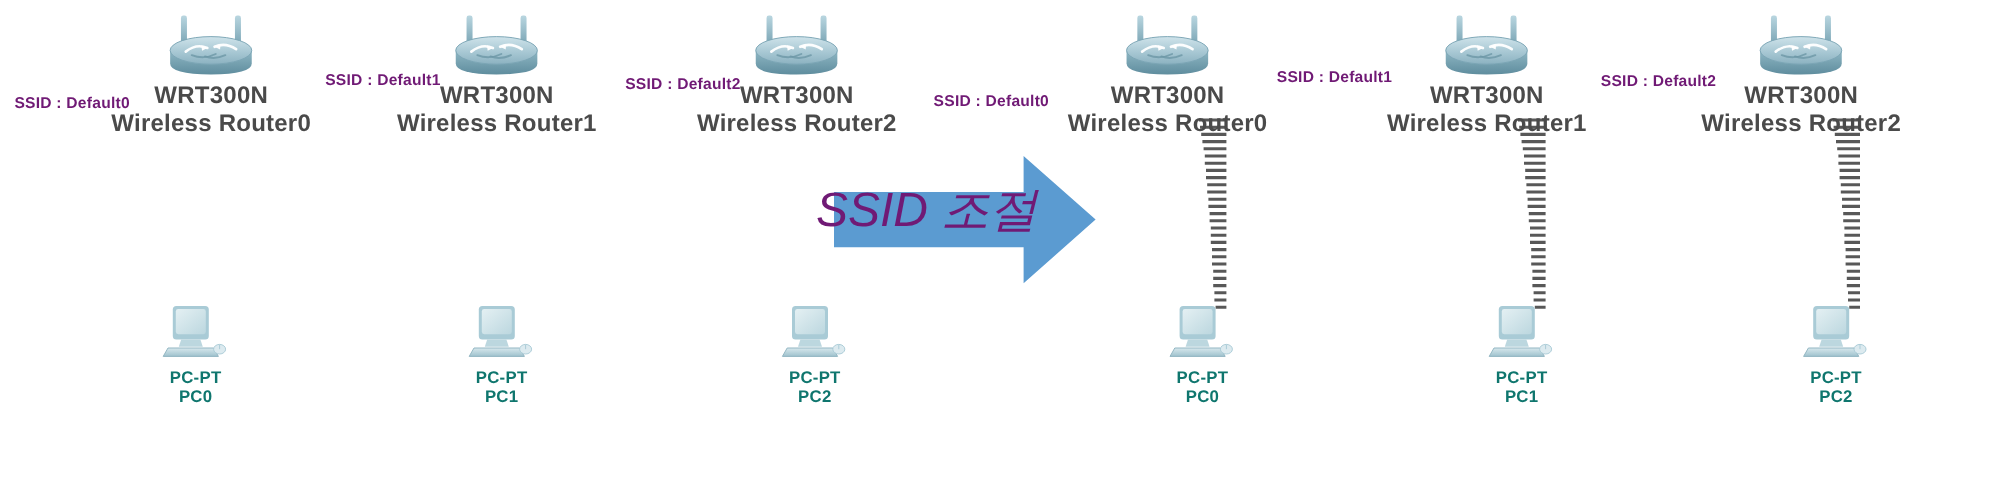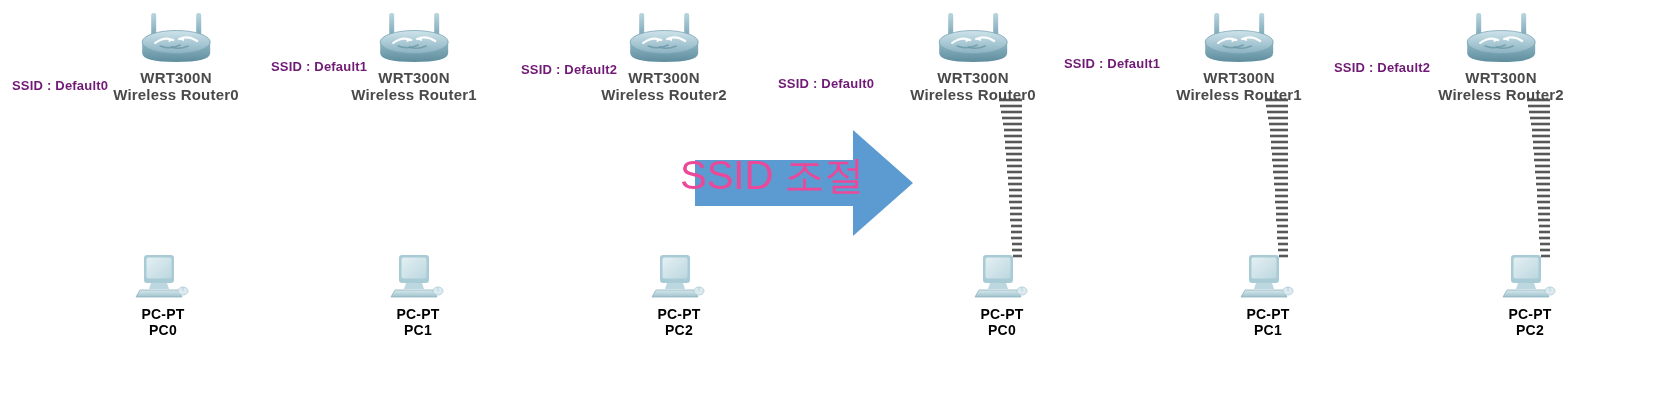--- a/index.html
+++ b/index.html
@@ -45,31 +45,31 @@
     width: 58px;
     height: 52px;
   }
   .pc-icon svg { display: block; }
 
   
   .dev-label {
     margin-top: 1px;
     text-align: center;
     color: #4a4a4a;
-    font-size: 15px;
+    font-size: 20px;
     font-weight: bold;
     line-height: 1.15;
     letter-spacing: 0.2px;
     white-space: nowrap;
     font-family: "Liberation Sans", sans-serif;
   }
   .dev-label .l2 { display: block; text-align: center; }
   .pc-label {
     font-size: 14px;
-    color: #000000;
+    color: #0f766e;
   }
 
   
   .ssid-caption {
     position: absolute;
     color: #701a75;
     font-size: 13px;
     font-weight: bold;
     white-space: nowrap;
     letter-spacing: 0.2px;
@@ -82,25 +82,26 @@
   }
   .wlink svg { display: block; }
 
   
   .arrow-shape {
     position: absolute;
   }
   .arrow-shape svg { display: block; }
   .arrow-label {
     position: absolute;
-    color: #ec4899;
+    color: #701a75;
     font-size: 40px;
     line-height: 1;
     white-space: nowrap;
     font-family: "Liberation Sans", sans-serif;
+    font-style: italic;
   }
 </style>
 </head>
 <body>
 
 <div id="canvas">
 
   <div class="node" style="left:176px; top:12px;">
     <div class="node-inner">
       <div class="router-icon">

